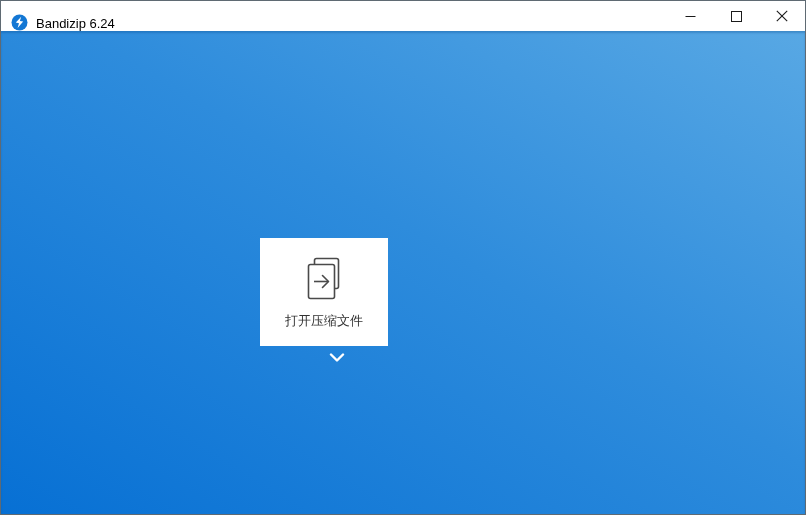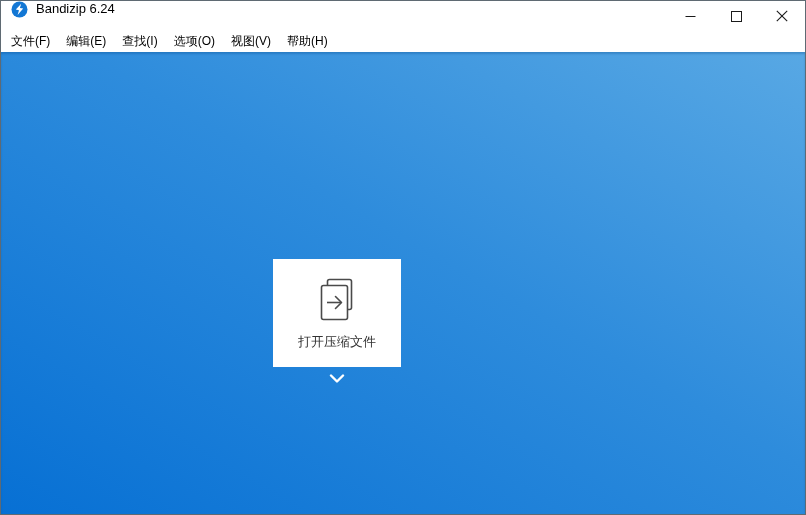--- a/index.html
+++ b/index.html
@@ -11,21 +11,21 @@
   .window {
     width: 806px; height: 515px;
     border: 1px solid #5f6a73;
     display: flex; flex-direction: column;
     background: #ffffff;
   }
   
   .titlebar {
     height: 30px; flex: 0 0 30px;
     background: #ffffff;
-    display: flex; align-items: flex-start;
+    display: flex; align-items: flex-end;
   }
   .titlebar .logo { margin-left: 10px; width: 17px; height: 17px; display: block; }
   .titlebar .title {
     margin-left: 8px; font-size: 13px; color: #000000;
   }
   .titlebar .spacer { flex: 1; }
   .win-btn {
     width: 46px; height: 30px;
     display: flex; align-items: center; justify-content: center;
     background: transparent; border: none; cursor: default;
@@ -41,21 +41,21 @@
   }
   .menu-item { padding: 2px 8px 3px 8px; white-space: nowrap; }
   
   .workspace {
     position: relative;
     flex: 1;
     background: linear-gradient(to bottom left, #58a8e4 0%, #2e8cdc 45%, #0770d4 100%);
     box-shadow: inset 0 2px 2px rgba(8, 72, 140, 0.30);
   }
   .launcher {
-    position: absolute; left: 272px; top: 207px;
+    position: absolute; left: 259px; top: 207px;
     display: flex; gap: 4px;
   }
   .tile {
     width: 128px; height: 108px;
     background: #ffffff;
     border: none;
     display: flex; flex-direction: column; align-items: center;
     cursor: default;
   }
   .tile .tile-icon { margin-top: 15px; height: 52px; }
@@ -95,28 +95,20 @@
       </svg>
     </button>
     <button class="win-btn">
       <svg width="12" height="12" viewBox="0 0 12 12">
         <line x1="0.8" y1="0.8" x2="11.2" y2="11.2" stroke="#1a1a1a" stroke-width="1.1"></line>
         <line x1="11.2" y1="0.8" x2="0.8" y2="11.2" stroke="#1a1a1a" stroke-width="1.1"></line>
       </svg>
     </button>
   </div>
 
-  <div class="menubar">
-    <span class="menu-item">文件(F)</span>
-    <span class="menu-item">编辑(E)</span>
-    <span class="menu-item">查找(I)</span>
-    <span class="menu-item">选项(O)</span>
-    <span class="menu-item">视图(V)</span>
-    <span class="menu-item">帮助(H)</span>
-  </div>
 
   <div class="workspace">
 
     <div class="launcher">
 
       <button class="tile">
         <svg class="tile-icon" width="52" height="52" viewBox="0 0 52 52">
           <rect x="16.5" y="5.5" width="24" height="30" rx="2" fill="#ffffff" stroke="#4a4a4a" stroke-width="1.6"></rect>
           <rect x="10.5" y="11.5" width="26" height="34" rx="2" fill="#ffffff" stroke="#4a4a4a" stroke-width="1.6"></rect>
           <line x1="16" y1="28.5" x2="30" y2="28.5" stroke="#4a4a4a" stroke-width="1.6"></line>

